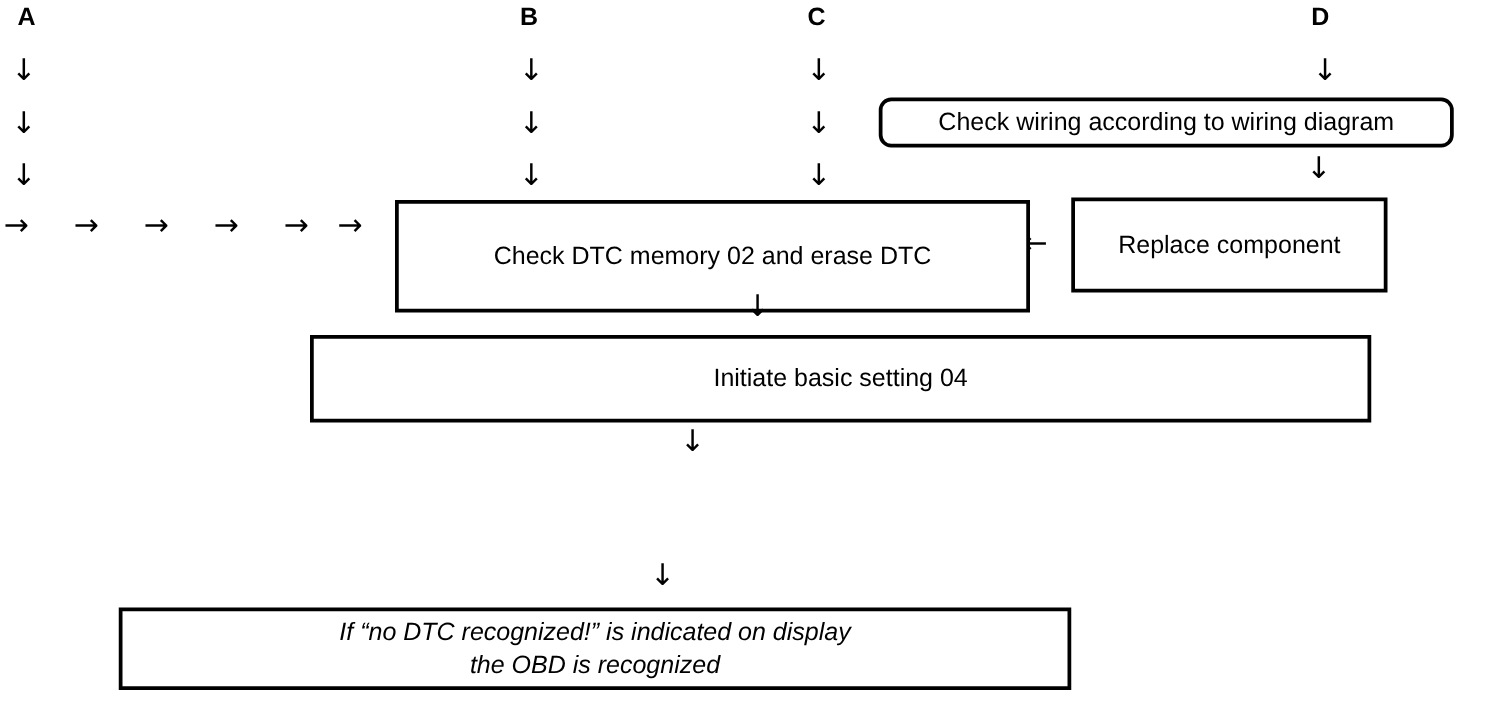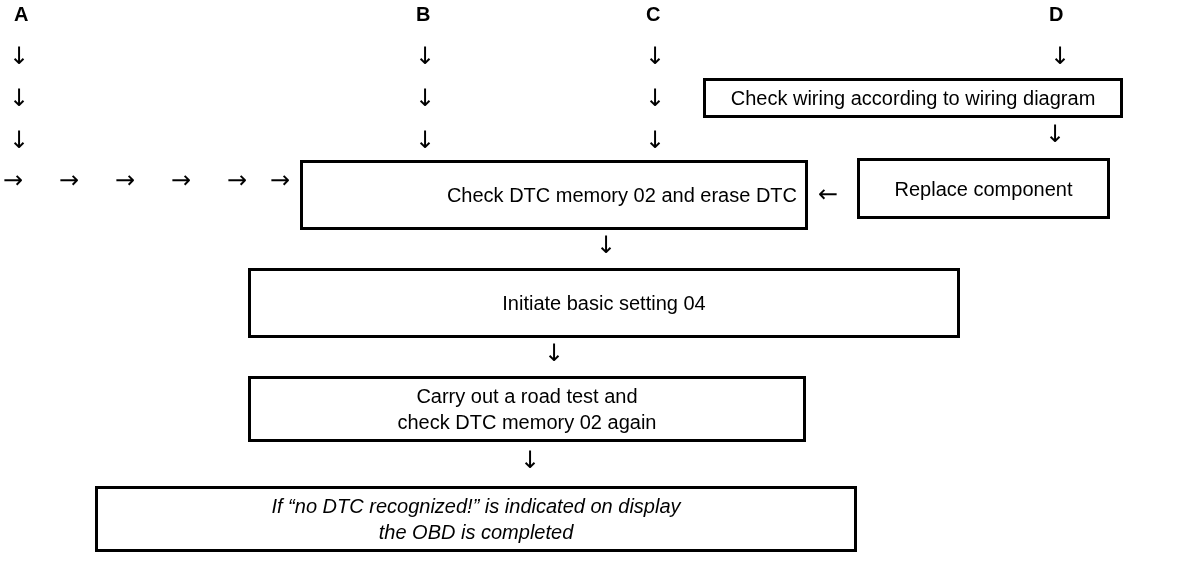--- a/index.html
+++ b/index.html
@@ -78,64 +78,58 @@
   <div class="arrow-down" style="left:415px; top:44px;">↓</div>
   <div class="arrow-down" style="left:415px; top:86px;">↓</div>
   <div class="arrow-down" style="left:415px; top:128px;">↓</div>
 
   <div class="arrow-down" style="left:645px; top:44px;">↓</div>
   <div class="arrow-down" style="left:645px; top:86px;">↓</div>
   <div class="arrow-down" style="left:645px; top:128px;">↓</div>
 
   <div class="arrow-down" style="left:1050px; top:44px;">↓</div>
 
-  <div class="node-box" style="left:703px; top:78px; width:420px; height:40px;">
+  <div class="node-box" style="left:703px; top:78px; width:460px; height:40px;border-radius:10px;">
     <span>Check wiring according to wiring diagram</span>
   </div>
 
   <div class="arrow-down" style="left:1045px; top:122px;">↓</div>
 
-  <div class="node-box" style="left:857px; top:158px; width:253px; height:61px;">
+  <div class="node-box" style="left:857px; top:158px; width:253px; height:76px;">
     <span>Replace component</span>
   </div>
 
   <div class="arrow-left" style="left:818px; top:182px;">←</div>
 
   <div class="arrow-right" style="left:3px; top:168px;">→</div>
   <div class="arrow-right" style="left:59px; top:168px;">→</div>
   <div class="arrow-right" style="left:115px; top:168px;">→</div>
   <div class="arrow-right" style="left:171px; top:168px;">→</div>
   <div class="arrow-right" style="left:227px; top:168px;">→</div>
   <div class="arrow-right" style="left:270px; top:168px;">→</div>
 
-  <div class="node-box" style="left:300px; top:160px; width:508px; height:70px;text-align:right;">
+  <div class="node-box" style="left:316px; top:160px; width:508px; height:90px;">
     <span>
       <span>Check DTC memory 02 and erase DTC</span>
     </span>
   </div>
 
   <div class="arrow-down" style="left:596px; top:233px;">↓</div>
 
-  <div class="node-box" style="left:248px; top:268px; width:712px; height:70px;justify-content:center;">
+  <div class="node-box" style="left:248px; top:268px; width:849px; height:70px;justify-content:center;">
     <span>
       <span>Initiate basic setting 04</span>
     </span>
   </div>
 
   <div class="arrow-down" style="left:544px; top:341px;">↓</div>
 
-  <div class="node-box" style="left:248px; top:376px; width:558px; height:66px;">
-    <span>
-      <span>Carry out a road test and</span>
-      <span>check DTC memory 02 again</span>
-    </span>
-  </div>
 
   <div class="arrow-down" style="left:520px; top:448px;">↓</div>
 
   <div class="node-box" style="left:95px; top:486px; width:762px; height:66px;font-style:italic;">
     <span>
       <span>If “no DTC recognized!” is indicated on display</span>
-      <span>the OBD is completed</span>
+      <span>the OBD is recognized</span>
     </span>
   </div>
 
 </div>
 
 </body></html>

